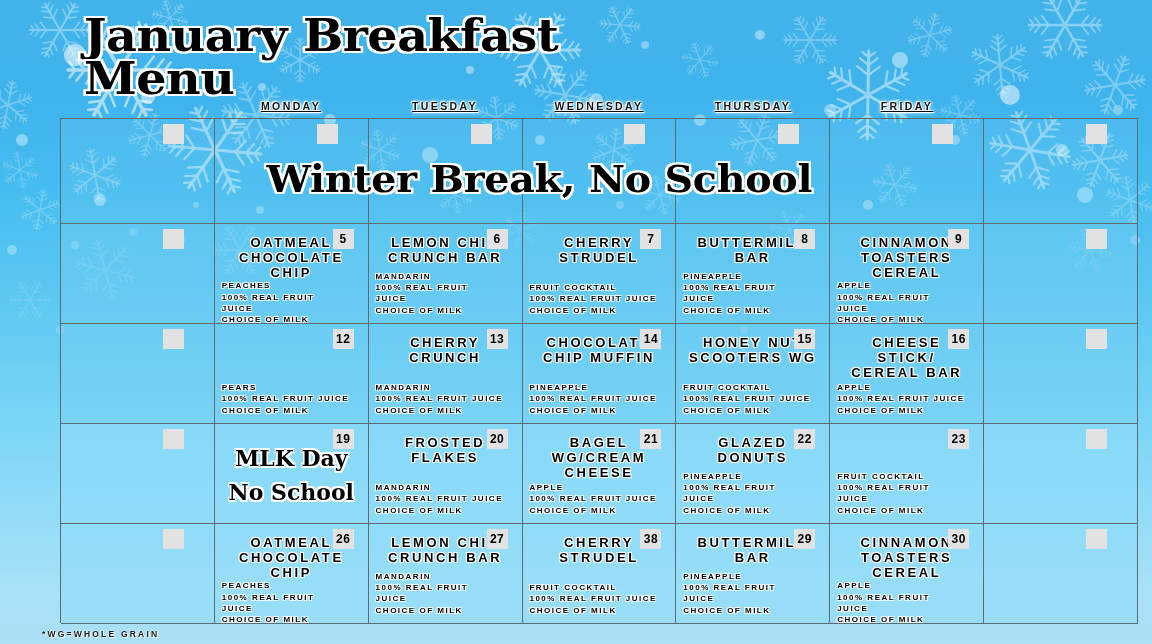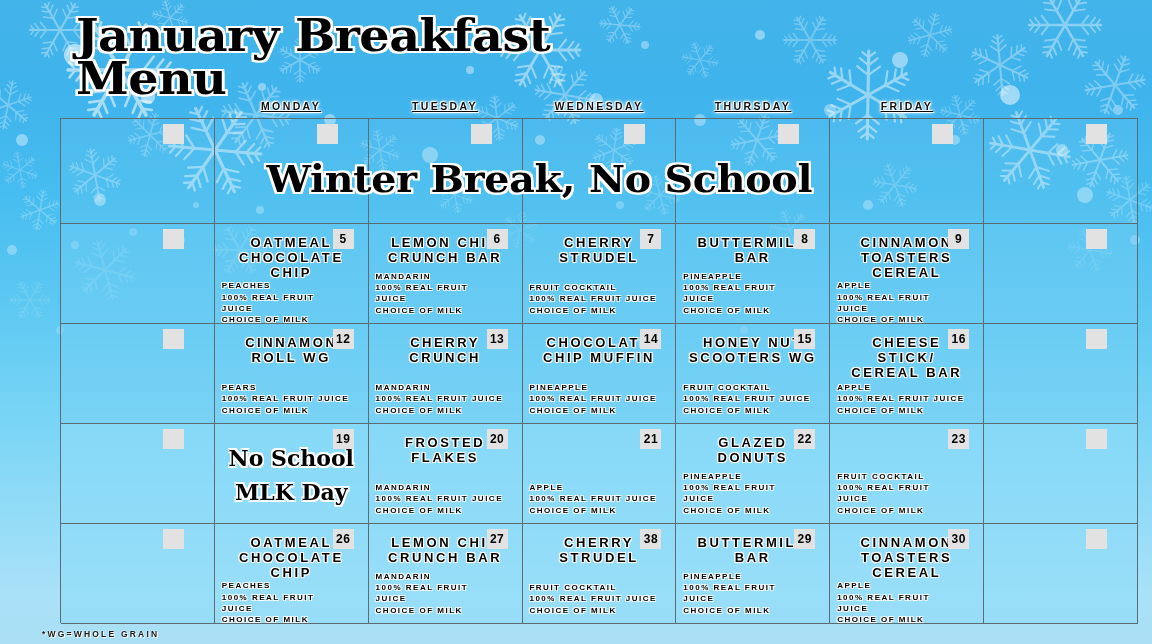--- a/index.html
+++ b/index.html
@@ -28,21 +28,21 @@
         #a9e1f8 92%,
         #aadff5 100%);
     z-index: 0;
   }
   #bg-flakes { position: absolute; inset: 0; z-index: 1; pointer-events: none; }
   #bg-bokeh  { position: absolute; inset: 0; z-index: 2; pointer-events: none; }
 
   
   #header {
     position: absolute;
-    left: 8px; top: 0; right: 0;
+    left: 16px; top: 0; right: 0;
     height: 120px;
     z-index: 5;
   }
   #title {
     position: absolute;
     left: 68px;
     top: 14px;
     width: 470px;
     font-family: "DejaVu Serif", "Liberation Serif", serif;
     font-weight: bold;
@@ -2479,21 +2479,20 @@
       </div>
     </div>
     <div class="cell opaque-lite">
       <div class="date-badge empty"></div>
     </div>
     <div class="cell opaque-lite">
       <div class="date-badge empty"></div>
     </div>
     <div class="cell opaque-lite">
       <div class="date-badge">12</div>
-      <div class="entree">CINNAMON ROLL WG</div>
       <div class="sides">
         <div>PEARS</div>
         <div>100% REAL FRUIT JUICE</div>
         <div>CHOICE OF MILK</div>
       </div>
     </div>
     <div class="cell opaque-lite">
       <div class="date-badge">13</div>
       <div class="entree">CHERRY CRUNCH</div>
       <div class="sides">
@@ -2531,35 +2530,36 @@
     </div>
     <div class="cell opaque-lite">
       <div class="date-badge empty"></div>
     </div>
     <div class="cell opaque">
       <div class="date-badge empty"></div>
     </div>
     <div class="cell opaque">
       <div class="date-badge">19</div>
       <div class="noschool">
+        <div>MLK Day</div>
         <div>No School</div>
-        <div>MLK Day</div>
       </div>
     </div>
     <div class="cell opaque">
       <div class="date-badge">20</div>
       <div class="entree">FROSTED FLAKES</div>
       <div class="sides">
         <div>MANDARIN</div>
         <div>100% REAL FRUIT JUICE</div>
         <div>CHOICE OF MILK</div>
       </div>
     </div>
     <div class="cell opaque">
       <div class="date-badge">21</div>
+      <div class="entree">BAGEL WG/CREAM CHEESE</div>
       <div class="sides">
         <div>APPLE</div>
         <div>100% REAL FRUIT JUICE</div>
         <div>CHOICE OF MILK</div>
       </div>
     </div>
     <div class="cell opaque">
       <div class="date-badge">22</div>
       <div class="entree">GLAZED DONUTS</div>
       <div class="sides">

